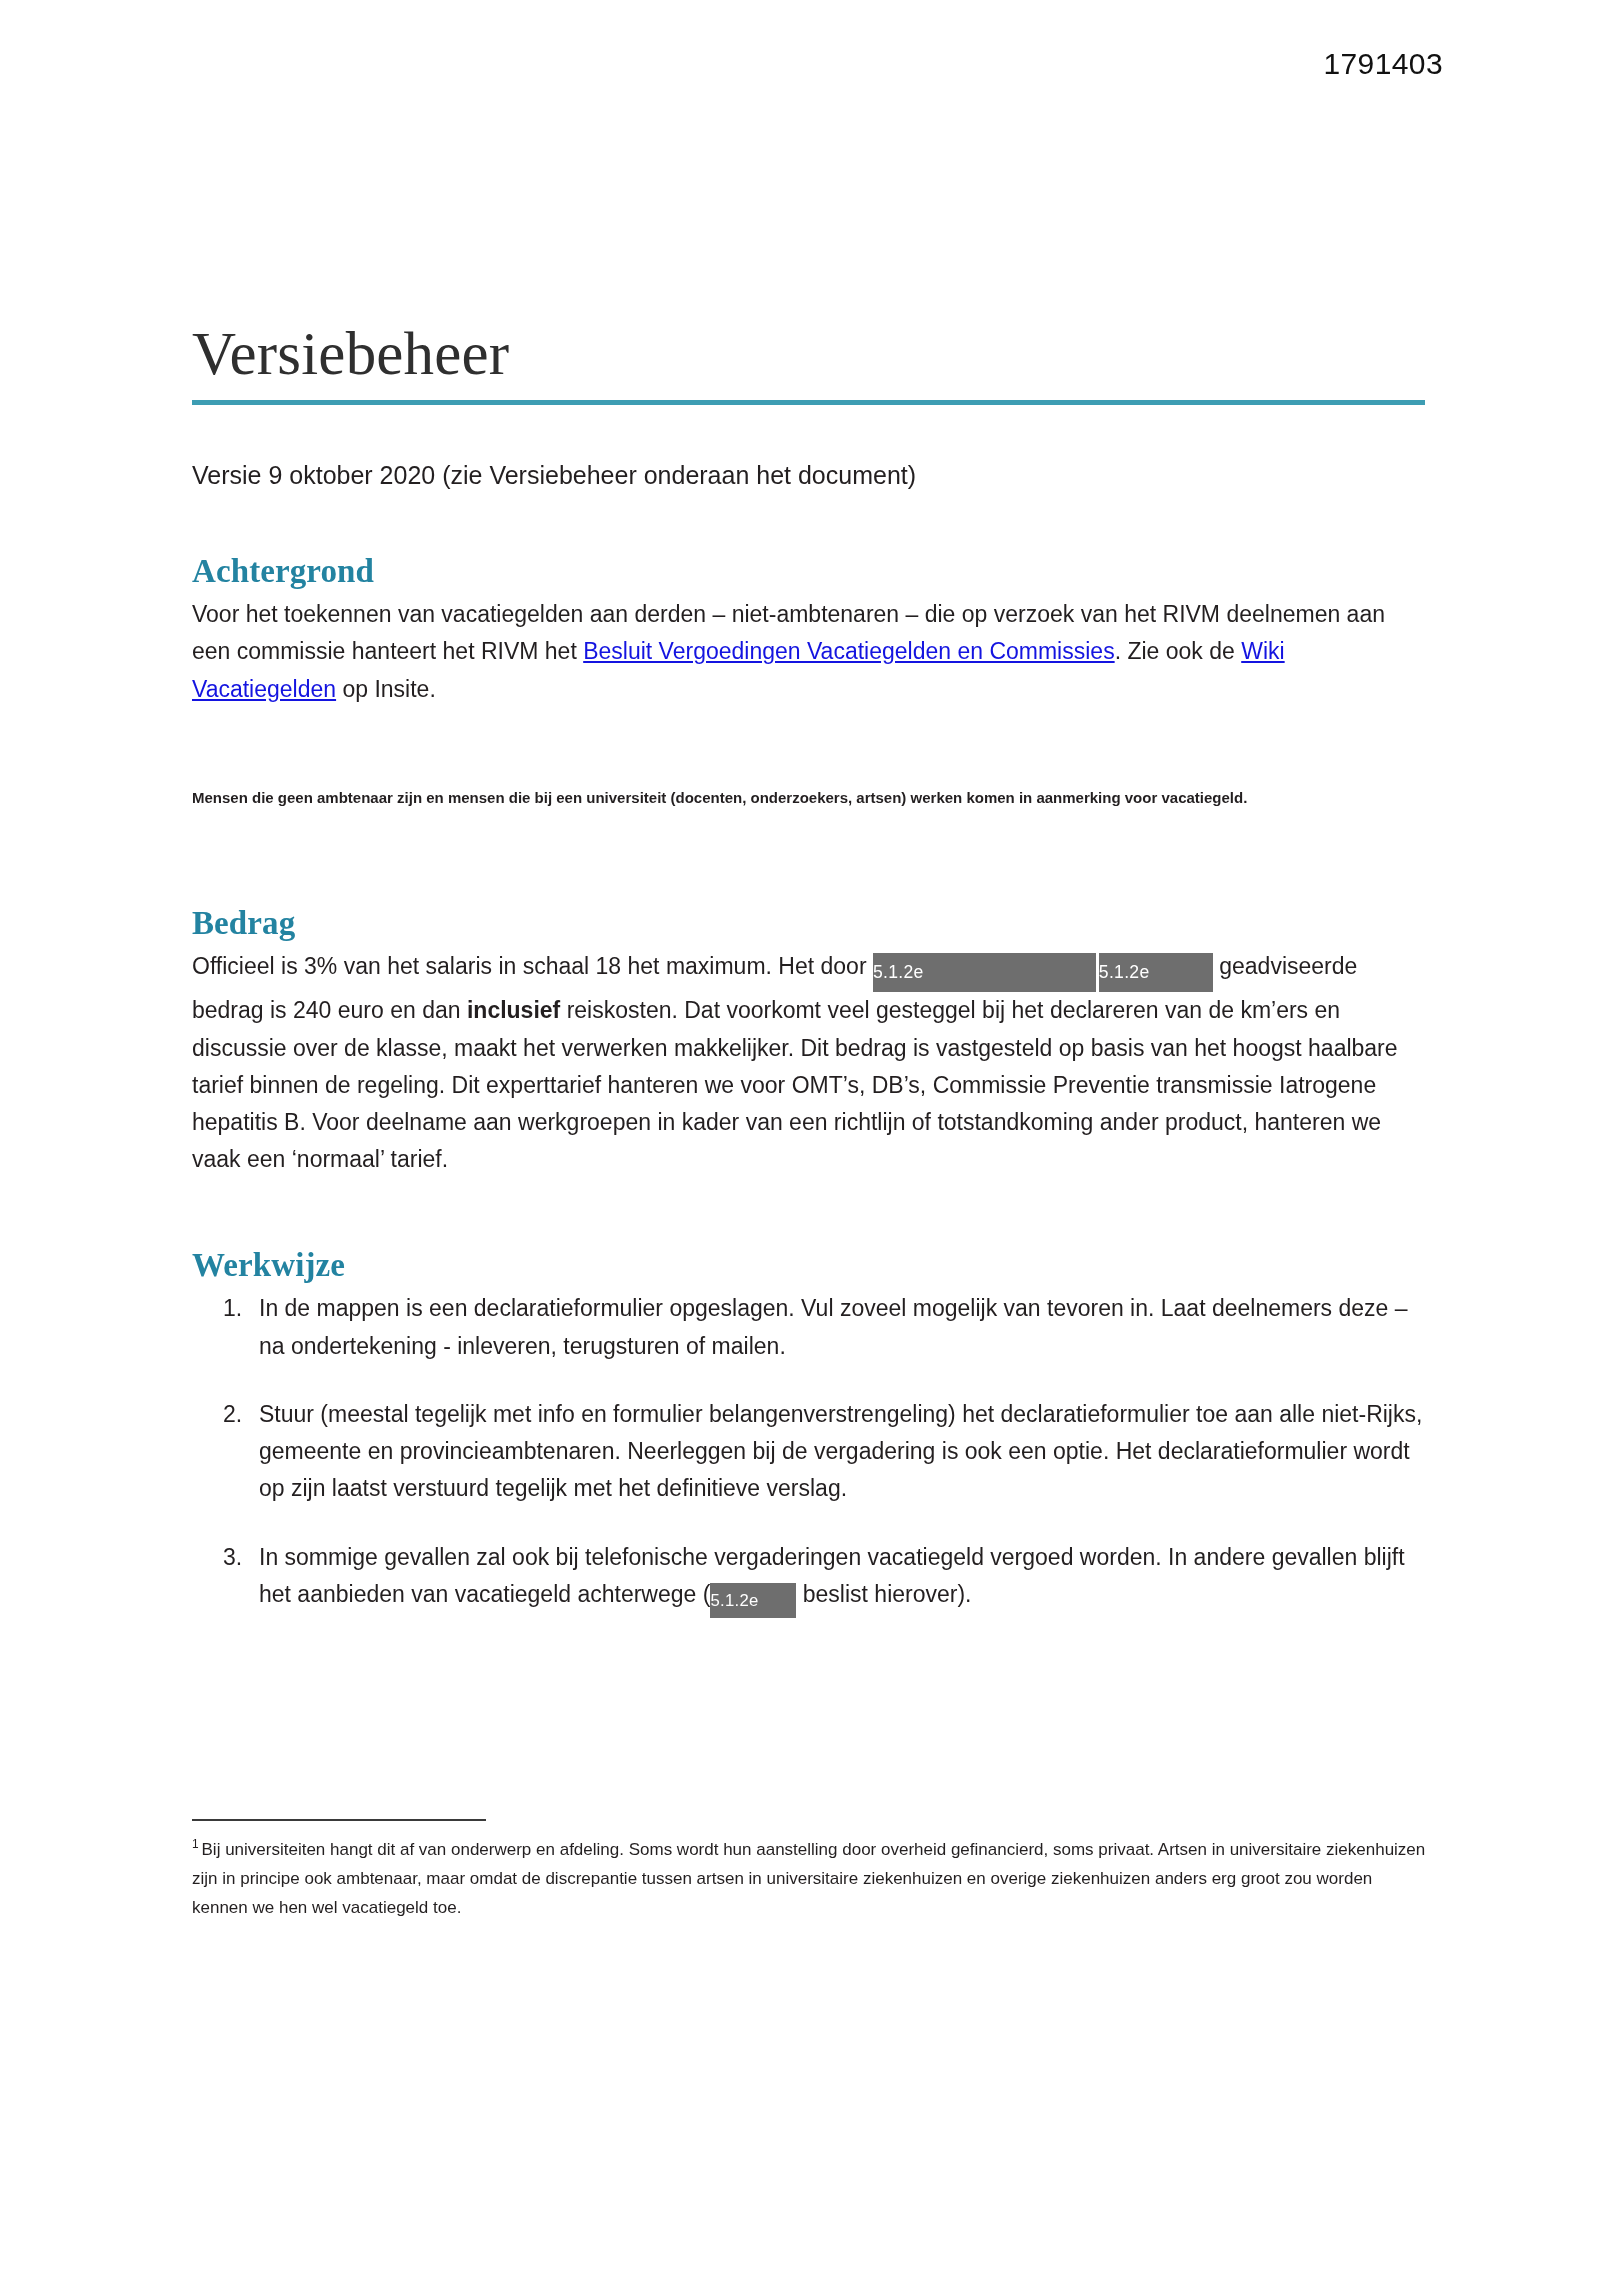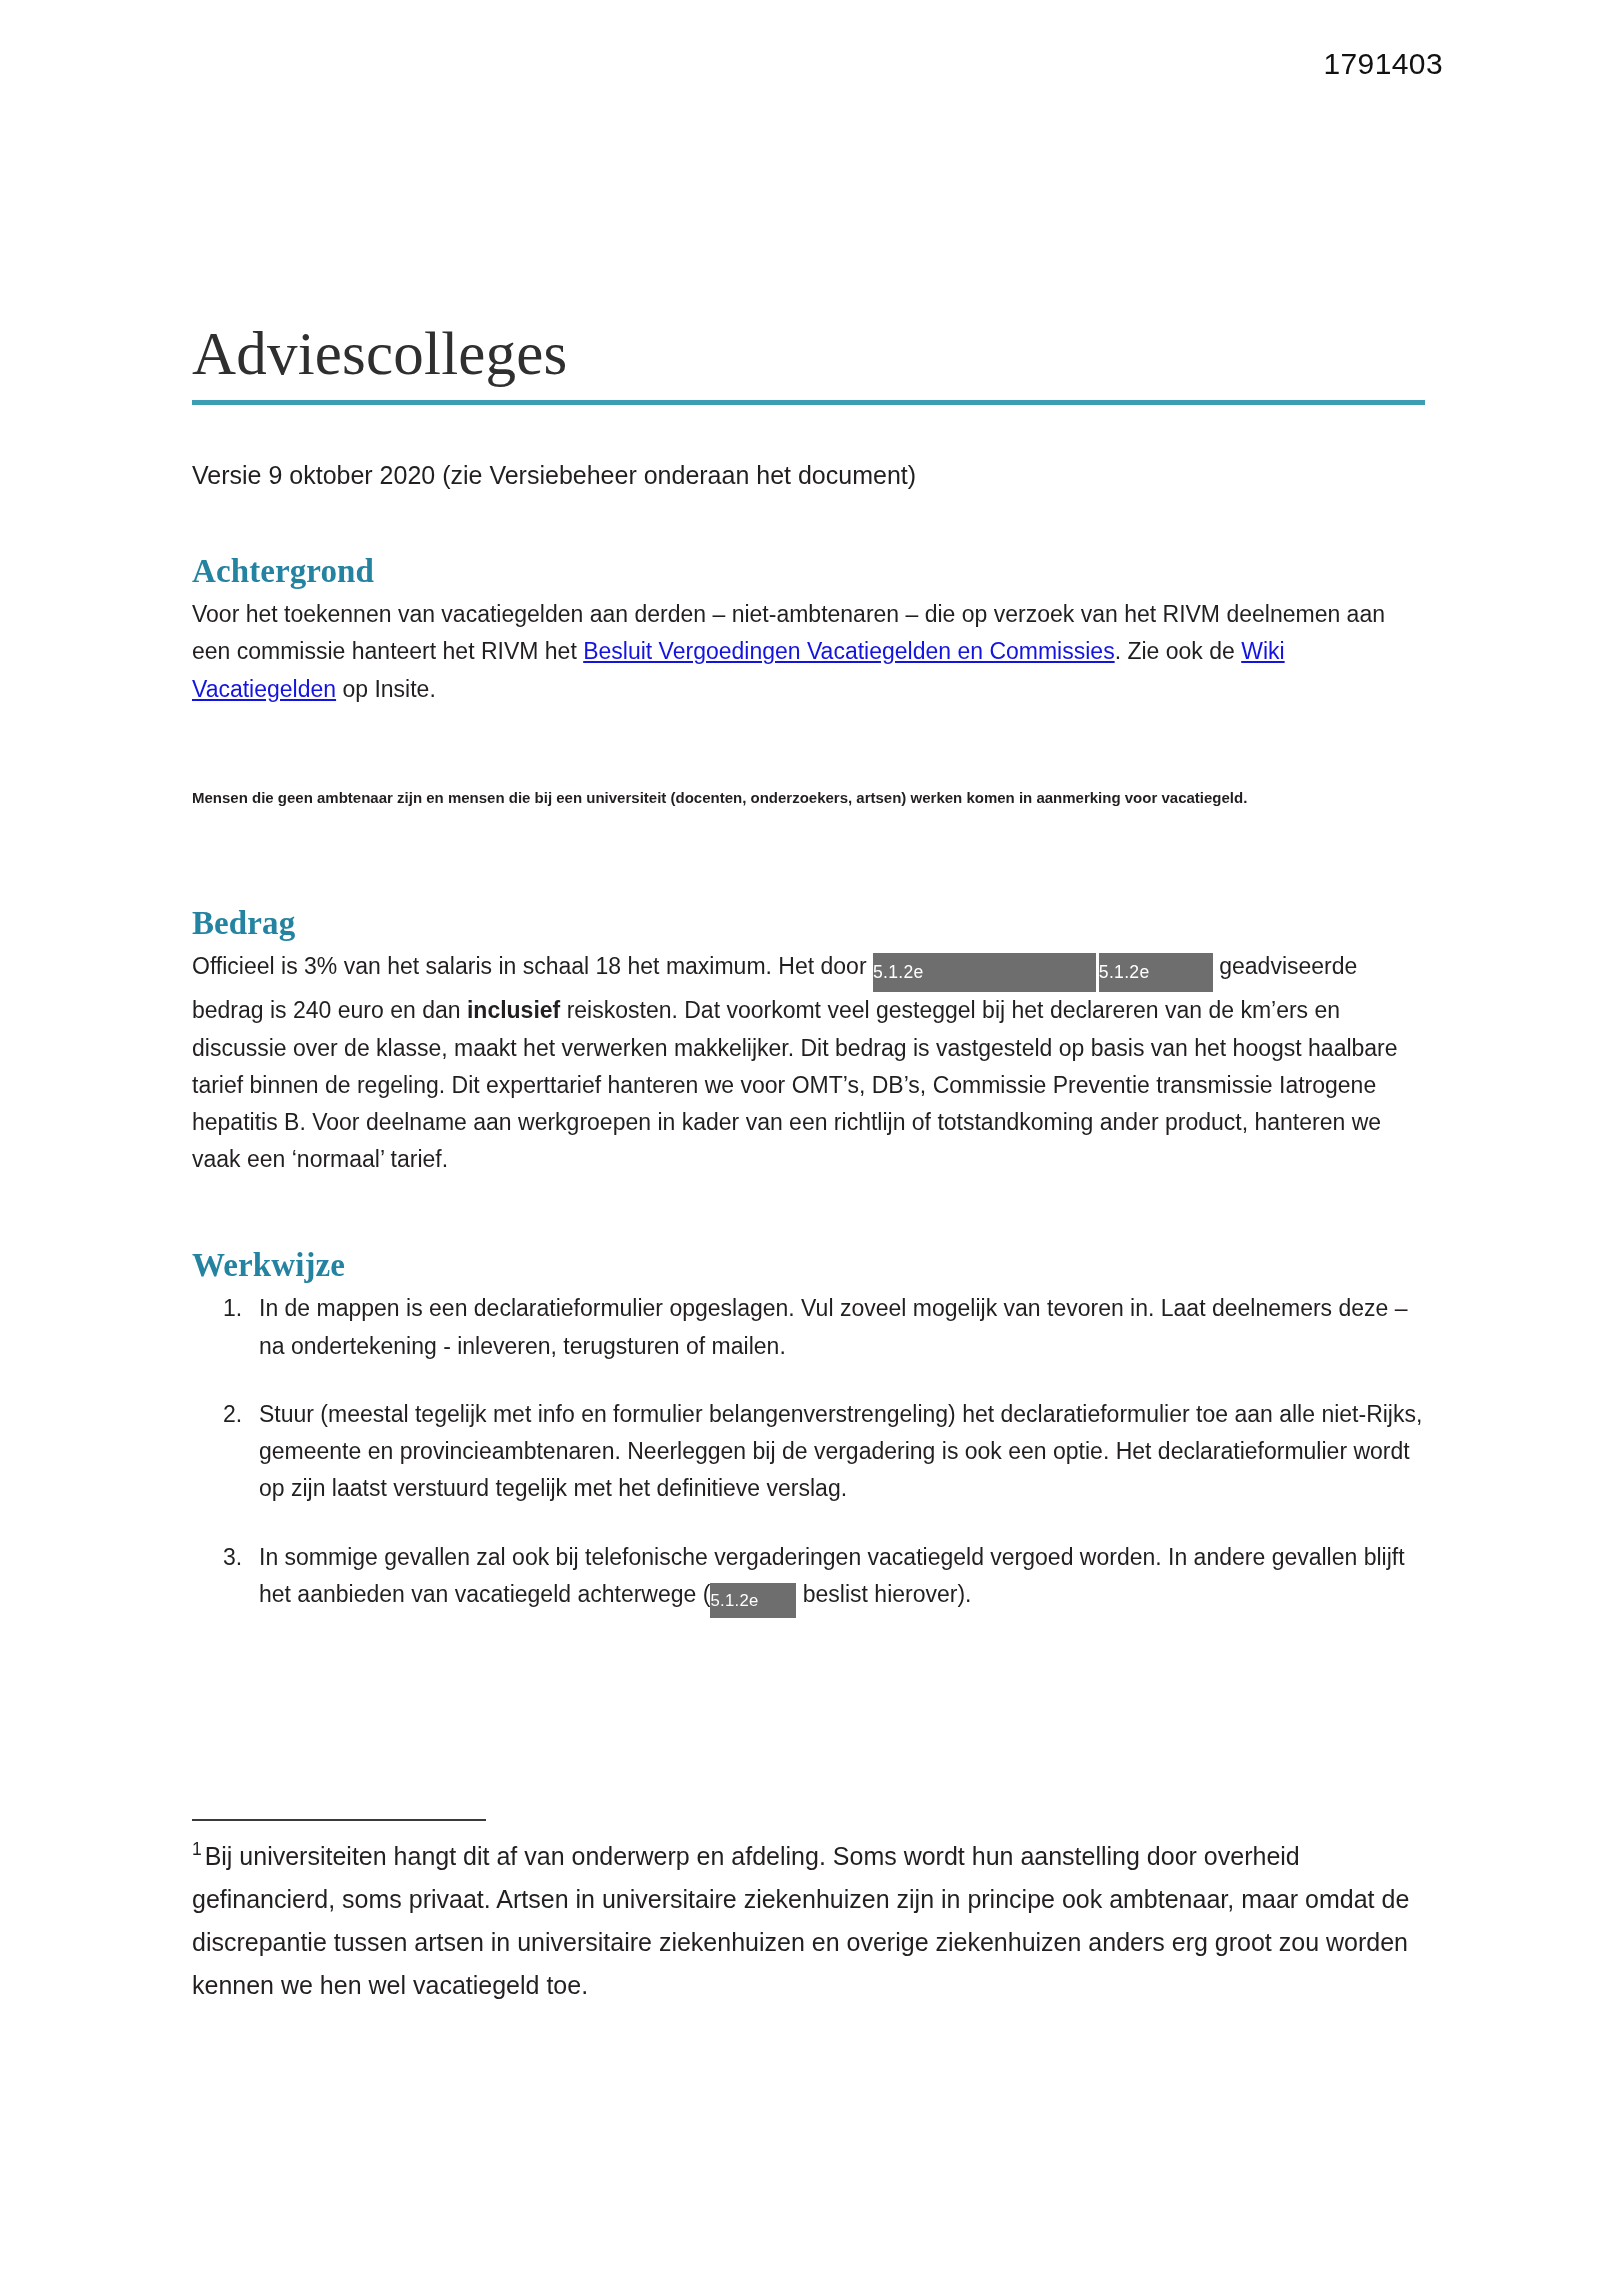--- a/index.html
+++ b/index.html
@@ -170,42 +170,42 @@
     width: 1237px;
   }
   .footnote-rule {
     width: 294px;
     height: 2px;
     background: #3a3a3a;
     margin: 0 0 13.7px 0;
   }
   p.footnote-text {
     font-family: "Liberation Sans", sans-serif;
-    font-size: 25px;
+    font-size: 17px;
     line-height: 1.72;
     color: #231f20;
     margin: 0;
   }
   p.footnote-text sup {
     font-size: 0.7em;
     vertical-align: super;
     line-height: 0;
     margin-right: 2.9px;
   }
 </style>
 </head>
 <body>
 
 <div class="page">
 
   <div class="doc-number">1791403</div>
 
   <div class="content">
 
-    <h1 class="doc-title">Adviescolleges</h1>
+    <h1 class="doc-title">Versiebeheer</h1>
     <div class="title-rule"></div>
 
     <p class="version-line">Versie 9 oktober 2020 (zie Versiebeheer onderaan het document)</p>
 
     <h2 class="section-heading h-achtergrond">Achtergrond</h2>
     <p class="body-text"><span>Voor het toekennen van vacatiegelden aan derden – niet-ambtenaren – die op verzoek van het RIVM deelnemen aan een commissie hanteert het RIVM het </span><a class="doc-link" href="#">Besluit Vergoedingen Vacatiegelden en Commissies</a><span>. Zie ook de </span><a class="doc-link" href="#">Wiki Vacatiegelden</a><span> op Insite.</span></p>
 
     <div class="spacer-md"></div>
 
 

